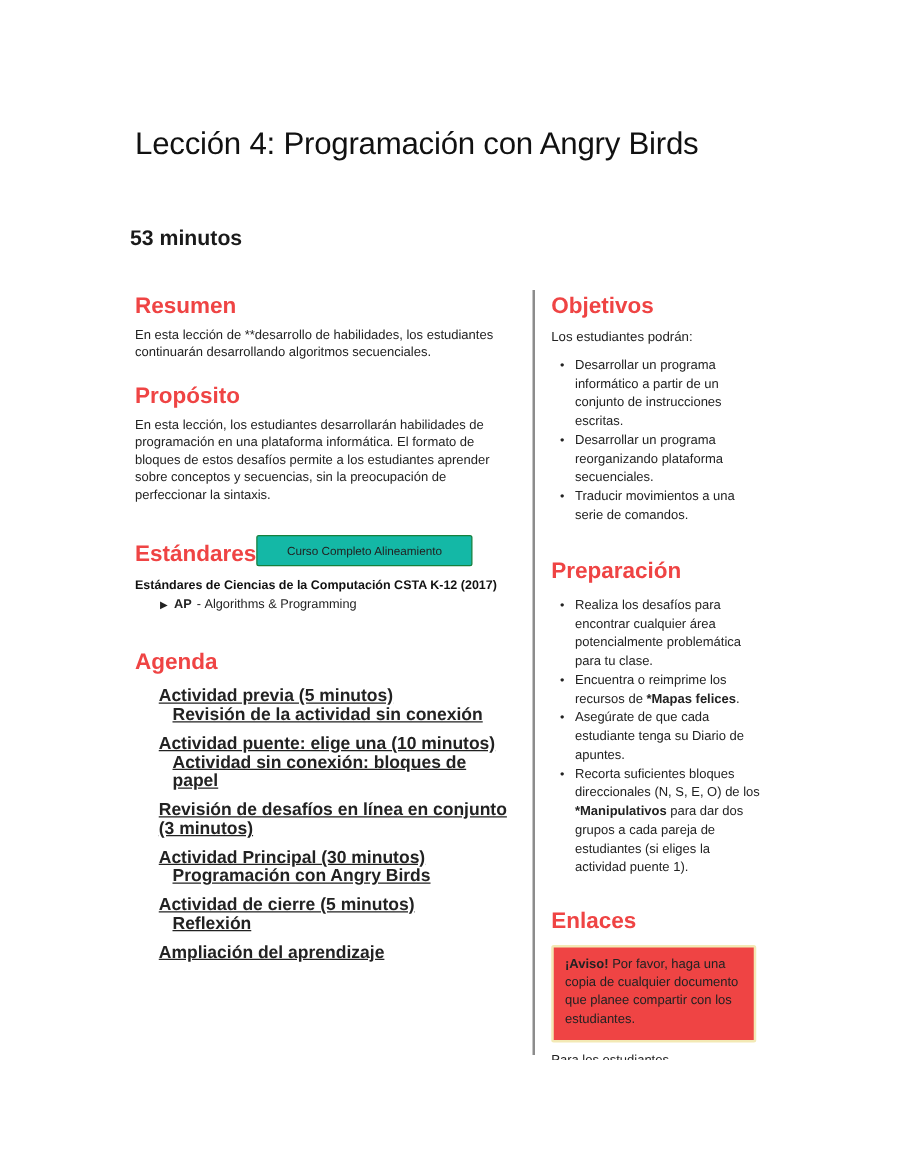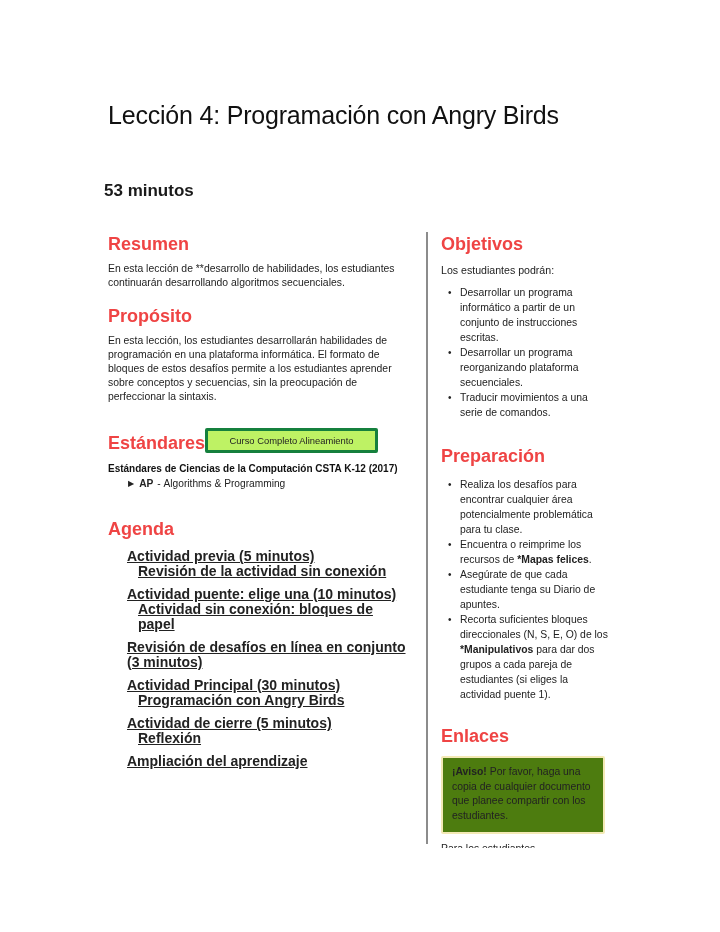--- a/index.html
+++ b/index.html
@@ -12,40 +12,40 @@
     .left-col { position: absolute; left: 108px; top: 232px; width: 305px; }
     .right-col { position: absolute; left: 441px; top: 232px; width: 170px; }
     .divider { position: absolute; left: 426px; top: 232px; width: 2px; height: 612px; background: #8c8c8c; }
 
     h2.sec { font-size: 18px; font-weight: bold; color: #ef4444; line-height: 24px; }
     p.body { font-size: 10.4px; line-height: 14px; color: #222; margin-top: 6px; }
 
     .sec-block { margin-bottom: 14px; }
 
     .std-header { display: flex; align-items: flex-end; justify-content: flex-start; margin-top: 24px; }
-    .align-btn { width: 173px; height: 25px; border: 3px solid #15803d; border-radius: 2px; background: #bef264; font-size: 9.4px; color: #222; display: flex; align-items: center; justify-content: center; margin-right: -15px; margin-bottom: 2px; font-family: "Liberation Sans", sans-serif; }
+    .align-btn { width: 173px; height: 25px; border: 1px solid #15803d; border-radius: 2px; background: #14b8a6; font-size: 9.4px; color: #222; display: flex; align-items: center; justify-content: center; margin-right: -15px; margin-bottom: 2px; font-family: "Liberation Sans", sans-serif; }
     .std-framework { font-size: 10px; font-weight: bold; color: #111; margin-top: 8px; }
     .std-item { font-size: 10.2px; color: #222; margin-top: 4px; padding-left: 20px; display: flex; align-items: center; }
     .std-item .tri { font-size: 8px; margin-right: 5px; }
     .std-item b { margin-right: 4px; }
 
     .agenda { margin-top: 28px; }
     .agenda-list { margin-top: 8px; padding-left: 19px; }
     .agenda-group { margin-bottom: 8px; }
     .agenda-link { display: block; font-size: 14px; font-weight: bold; color: #222; text-decoration: underline; line-height: 15px; }
     .agenda-sub { padding-left: 11px; }
 
     .r-intro { font-size: 10.6px; color: #222; margin-top: 8px; }
     ul.bullets { list-style: none; margin-top: 9px; padding-left: 7px; }
     ul.bullets li { position: relative; padding-left: 12px; font-size: 10.4px; line-height: 15px; color: #222; }
     ul.bullets li::before { content: "•"; position: absolute; left: 0; top: 0; font-size: 10px; }
 
     .prep { margin-top: 24px; }
     .enlaces { margin-top: 22px; }
-    .warn-box { margin-top: 8px; width: 164px; border: 2px solid #f3e9b5; background: #4d7c0f; padding: 7px 9px 9px 9px; font-size: 10.4px; line-height: 14.5px; color: #222; border-radius: 2px; }
+    .warn-box { margin-top: 8px; width: 164px; border: 2px solid #f3e9b5; background: #ef4444; padding: 7px 9px 9px 9px; font-size: 10.4px; line-height: 14.5px; color: #222; border-radius: 2px; }
     .cut-text { margin-top: 8px; font-size: 10.4px; color: #222; height: 6px; overflow: hidden; line-height: 14px; }
   </style>
 </head>
 <body>
 
 <h1 class="page-title">Lección 4: Programación con Angry Birds</h1>
 <div class="duration">53 minutos</div>
 
 <div class="divider"></div>
 

